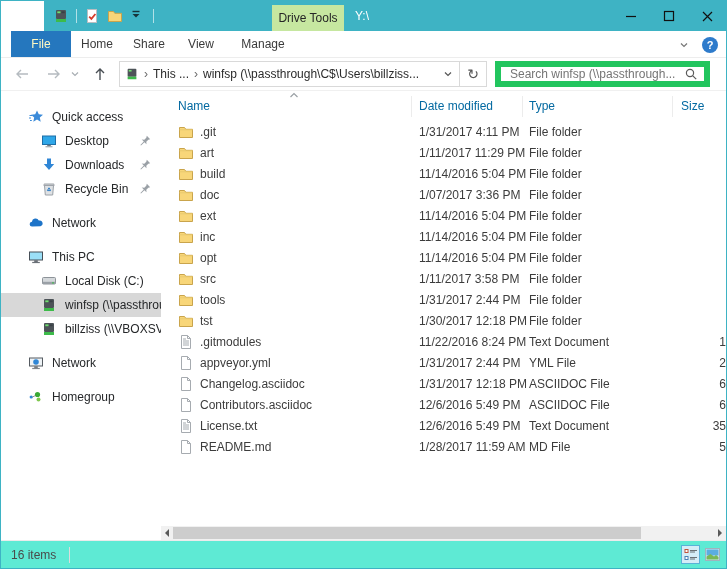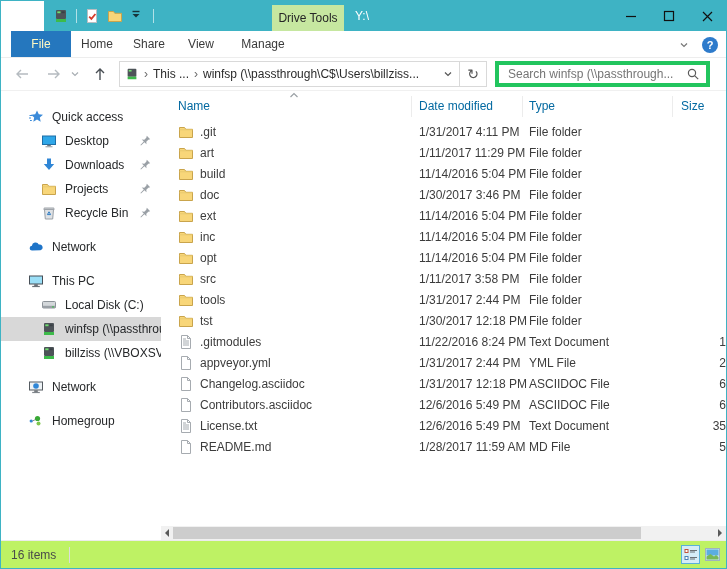--- a/index.html
+++ b/index.html
@@ -40,21 +40,21 @@
   .nav { display: inline-flex; align-items: center; justify-content: center; }
   .nav.back { margin-left: 13px; } .nav.fwd { margin-left: 16px; } .nav.hcaret { margin-left: 8px; } .nav.up { margin-left: 12px; }
   .addrbox { margin-left: 11px; width: 341px; height: 26px; border: 1px solid #d9d9d9;
     display: flex; align-items: center; padding-left: 5px; color: #2b2b2b; }
   .crumb-sep { color: #6a6a6a; padding: 0 5px; font-size: 12px; }
   .crumb { white-space: nowrap; }
   .crumb.path { flex: 1; overflow: hidden; text-overflow: clip; }
   .addr-caret { width: 22px; display: flex; justify-content: center; }
   .refreshbox { width: 27px; height: 26px; border: 1px solid #d9d9d9; border-left: none;
     display: flex; align-items: center; justify-content: center; color: #555; font-size: 14px; }
-  .searchbox { margin-left: 8px; width: 215px; height: 26px; border: 4px solid #22c55e;
+  .searchbox { margin-left: 8px; width: 215px; height: 26px; border: 6px solid #22c55e;
     display: flex; align-items: center; padding: 0 6px 0 9px; justify-content: center; }
   .searchbox input { border: none; outline: none; flex: 1; min-width: 0; font: 12px "Liberation Sans", sans-serif; color: #444; background: transparent; }
   .searchbox input::placeholder { color: #757575; opacity: 1; }
 
   
   .main { position: absolute; top: 90px; left: 0; right: 0; bottom: 28px; display: flex; background: #fff; }
 
   .sidebar { width: 160px; padding-top: 14px; overflow: hidden; flex: none; }
   .side-item { position: relative; height: 24px; display: flex; align-items: center; color: #26282a; white-space: nowrap; }
   .side-item.lvl0 { padding-left: 27px; }
@@ -82,21 +82,21 @@
   .c-size { position: absolute; left: 470px; right: 0; top: 4px; text-align: right; overflow: hidden; }
 
   .hscroll { position: absolute; bottom: 0; left: 0; right: 0; height: 14px; background: #f1f1f1; }
   .sthumb { position: absolute; left: 12px; width: 468px; top: 1px; bottom: 1px; background: #cdcdcd; }
   .sarrow { position: absolute; top: 0; width: 12px; height: 14px; display: flex; align-items: center; justify-content: center; }
   .sarrow.left { left: 0; } .sarrow.right { right: 0; }
   .tri-l { width: 0; height: 0; border: 4px solid transparent; border-right-color: #5a5a5a; border-left: none; }
   .tri-r { width: 0; height: 0; border: 4px solid transparent; border-left-color: #5a5a5a; border-right: none; }
 
   
-  .statusbar { position: absolute; left: 0; right: 0; bottom: 0; height: 28px; background: #bef264;
+  .statusbar { position: absolute; left: 0; right: 0; bottom: 0; height: 28px; background: #5eead4;
     border-top: 1px solid #ebebeb; display: flex; align-items: center; }
   .count { margin-left: 10px; color: #4a4a4a; }
   .status-sep { width: 1px; height: 16px; background: #dcdcdc; margin-left: 13px; }
   .view-buttons { position: absolute; right: 4px; top: 4px; display: flex; gap: 3px; }
   .view-btn { width: 19px; height: 19px; display: flex; align-items: center; justify-content: center; border: 1px solid transparent; }
   .view-btn.selected { background: #d5ecf7; border-color: #59b2d8; }
 
   svg { display: block; }
 </style>
 </head>
@@ -257,34 +257,20 @@
           <span class="slabel">Downloads</span>
           <span class="pin">
             <svg width="13" height="13" viewBox="0 0 13 13">
               <path d="M7.8 1.8l3.4 3.4-1.9.5-2 2 .2 2.6-2.1-2.1L2 11.6l-.6-.6 3.4-3.4L2.7 5.5l2.6.2 2-2z" fill="#9aa0a6"></path>
             </svg>
           </span>
         </div>
         <div class="side-item lvl1">
           <span class="sicon">
             <svg width="16" height="16" viewBox="0 0 16 16">
-              <path d="M1.5 3.5h5l1.3 1.8h6.7v8.2H1.5z" fill="#F8D679" stroke="#C9A44C"></path>
-              <path d="M1.5 5.8h13" stroke="#E8C96E" stroke-width="1"></path>
-            </svg>
-          </span>
-          <span class="slabel">Projects</span>
-          <span class="pin">
-            <svg width="13" height="13" viewBox="0 0 13 13">
-              <path d="M7.8 1.8l3.4 3.4-1.9.5-2 2 .2 2.6-2.1-2.1L2 11.6l-.6-.6 3.4-3.4L2.7 5.5l2.6.2 2-2z" fill="#9aa0a6"></path>
-            </svg>
-          </span>
-        </div>
-        <div class="side-item lvl1">
-          <span class="sicon">
-            <svg width="16" height="16" viewBox="0 0 16 16">
               <path d="M3.5 4.5h9l-.8 9.5H4.3z" fill="#dfe2e5" stroke="#9aa0a6"></path>
               <path d="M2.8 4.5h10.4l-.4-1.6H3.2z" fill="#c6cacd" stroke="#9aa0a6" stroke-width=".8"></path>
               <path d="M8 6.8l1.6 2.8H6.4z" fill="none" stroke="#2e7cc4" stroke-width="1"></path>
             </svg>
           </span>
           <span class="slabel">Recycle Bin</span>
           <span class="pin">
             <svg width="13" height="13" viewBox="0 0 13 13">
               <path d="M7.8 1.8l3.4 3.4-1.9.5-2 2 .2 2.6-2.1-2.1L2 11.6l-.6-.6 3.4-3.4L2.7 5.5l2.6.2 2-2z" fill="#9aa0a6"></path>
             </svg>
@@ -425,21 +411,21 @@
           <div class="row">
             <span class="c-name">
               <span class="ficon">
                 <svg width="16" height="16" viewBox="0 0 16 16">
                   <path d="M1.5 3.5h5l1.3 1.8h6.7v8.2H1.5z" fill="#F8D679" stroke="#C9A44C"></path>
                   <path d="M1.5 5.8h13" stroke="#E8C96E" stroke-width="1"></path>
                 </svg>
               </span>
               <span>doc</span>
             </span>
-            <span class="c-date">1/30/2017 3:46 PM</span>
+            <span class="c-date">1/07/2017 3:36 PM</span>
             <span class="c-type">File folder</span>
             <span class="c-size"></span>
           </div>
           <div class="row">
             <span class="c-name">
               <span class="ficon">
                 <svg width="16" height="16" viewBox="0 0 16 16">
                   <path d="M1.5 3.5h5l1.3 1.8h6.7v8.2H1.5z" fill="#F8D679" stroke="#C9A44C"></path>
                   <path d="M1.5 5.8h13" stroke="#E8C96E" stroke-width="1"></path>
                 </svg>

